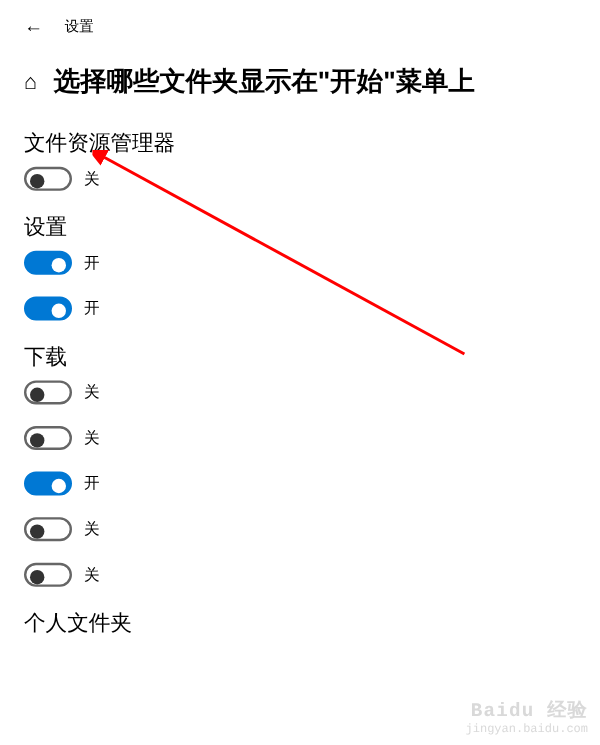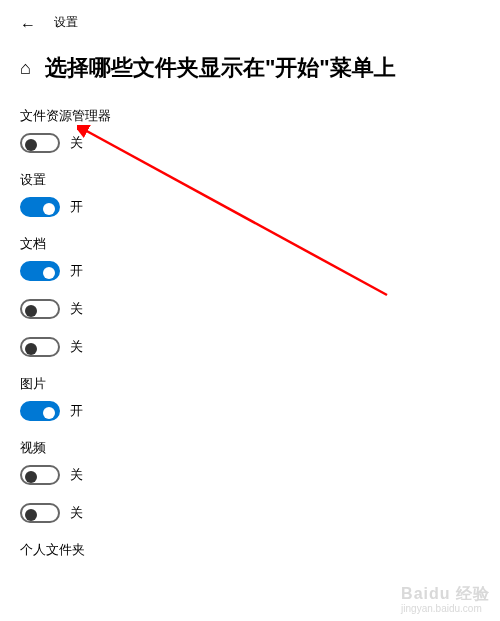--- a/index.html
+++ b/index.html
@@ -38,21 +38,21 @@
     font-size: 22px;
     font-weight: 600;
   }
   .settings-list {
     padding: 14px 0 0 20px;
   }
   .setting-item {
     margin-bottom: 18px;
   }
   .setting-label {
-    font-size: 13px;
+    font-size: 18px;
     color: #000;
     margin-bottom: 8px;
   }
   .toggle-row {
     display: flex;
     align-items: center;
     gap: 10px;
   }
   .toggle {
     width: 40px;
@@ -92,22 +92,23 @@
     top: 125px;
     left: 77px;
     pointer-events: none;
   }
   .watermark {
     position: absolute;
     right: 10px;
     bottom: 6px;
     font-size: 10px;
     color: #d9d9d9;
-    text-align: left;
+    text-align: right;
     line-height: 1.2;
+    font-family: Liberation Mono, monospace;
   }
   .watermark .big {
     font-size: 16px;
     font-weight: bold;
     letter-spacing: 1px;
   }
 </style>
 </head>
 <body>
 
@@ -134,55 +135,53 @@
     <div class="setting-item">
       <div class="setting-label">设置</div>
       <div class="toggle-row">
         <div class="toggle on">
           <div class="knob"></div>
         </div>
         <span class="toggle-state">开</span>
       </div>
     </div>
     <div class="setting-item">
-      <div class="setting-label">文档</div>
       <div class="toggle-row">
         <div class="toggle on">
           <div class="knob"></div>
         </div>
         <span class="toggle-state">开</span>
       </div>
     </div>
     <div class="setting-item">
-      <div class="toggle-row">
-        <div class="toggle off">
-          <div class="knob"></div>
-        </div>
-        <span class="toggle-state">关</span>
-      </div>
-    </div>
-    <div class="setting-item">
-      <div class="toggle-row">
-        <div class="toggle off">
-          <div class="knob"></div>
-        </div>
-        <span class="toggle-state">关</span>
-      </div>
-    </div>
-    <div class="setting-item">
-      <div class="setting-label">图片</div>
+      <div class="setting-label">下载</div>
+      <div class="toggle-row">
+        <div class="toggle off">
+          <div class="knob"></div>
+        </div>
+        <span class="toggle-state">关</span>
+      </div>
+    </div>
+    <div class="setting-item">
+      <div class="toggle-row">
+        <div class="toggle off">
+          <div class="knob"></div>
+        </div>
+        <span class="toggle-state">关</span>
+      </div>
+    </div>
+    <div class="setting-item">
       <div class="toggle-row">
         <div class="toggle on">
           <div class="knob"></div>
         </div>
         <span class="toggle-state">开</span>
       </div>
     </div>
     <div class="setting-item">
-      <div class="setting-label">视频</div>
       <div class="toggle-row">
         <div class="toggle off">
           <div class="knob"></div>
         </div>
         <span class="toggle-state">关</span>
       </div>
     </div>
     <div class="setting-item">
       <div class="toggle-row">
         <div class="toggle off">

